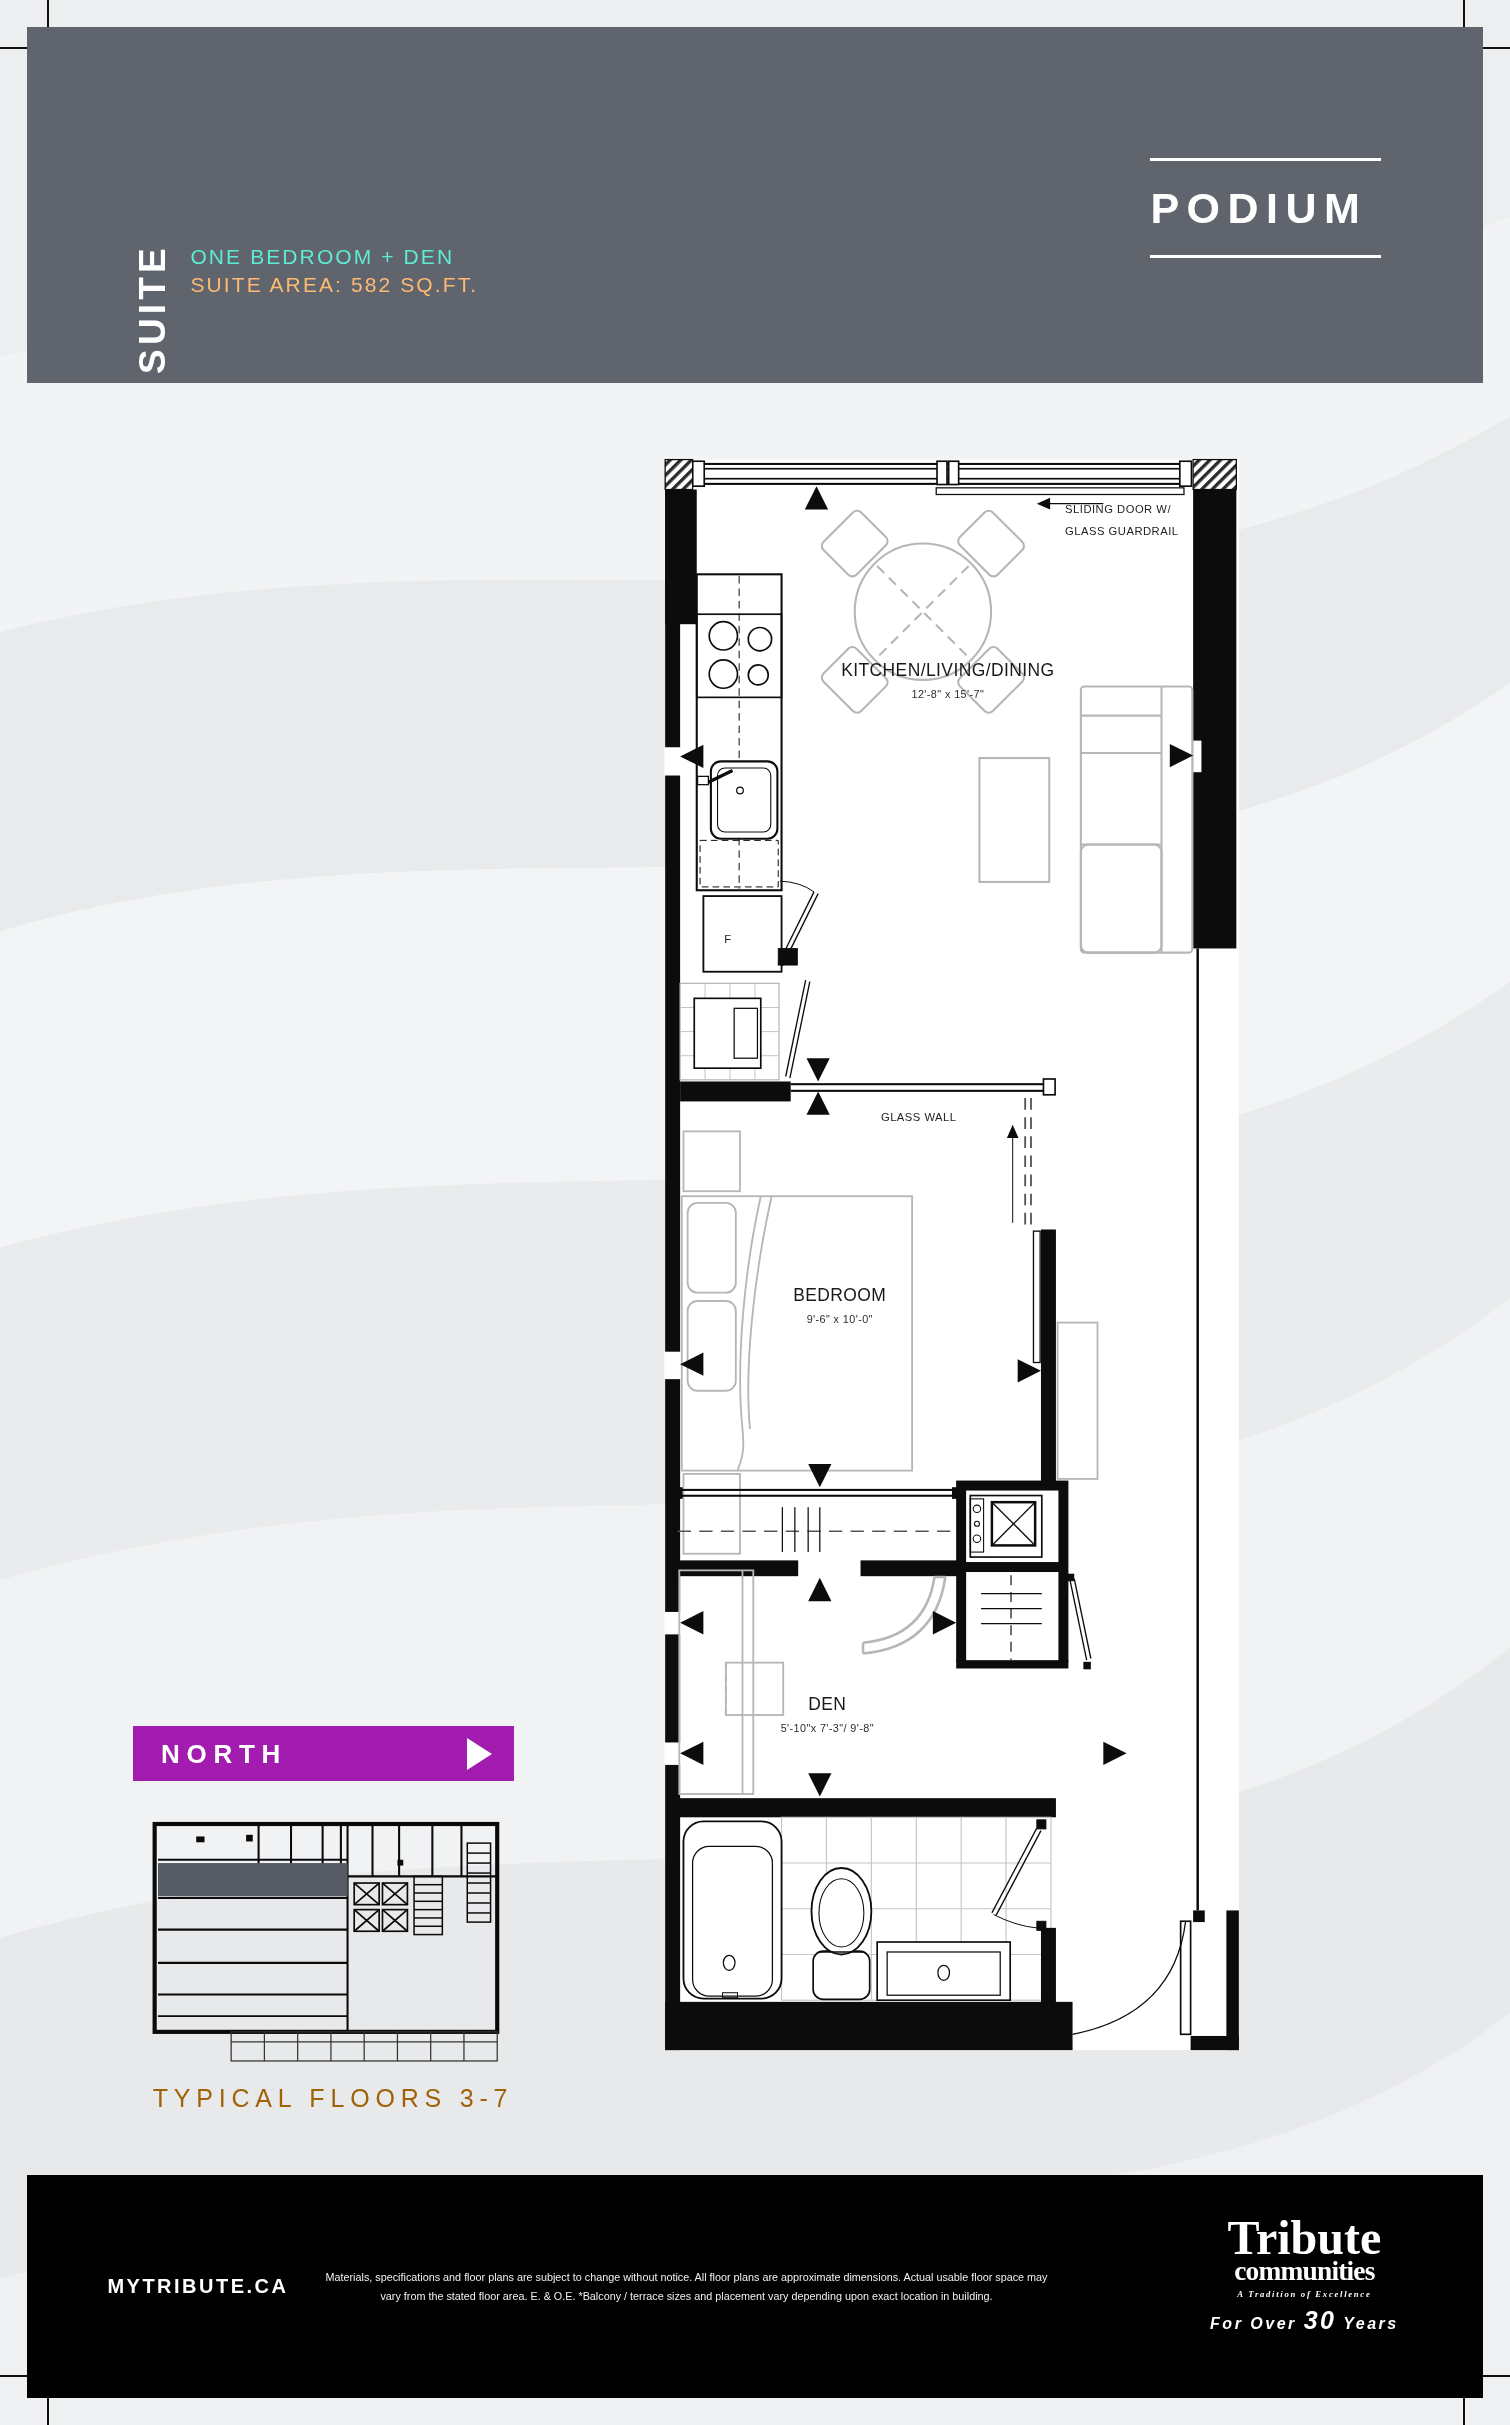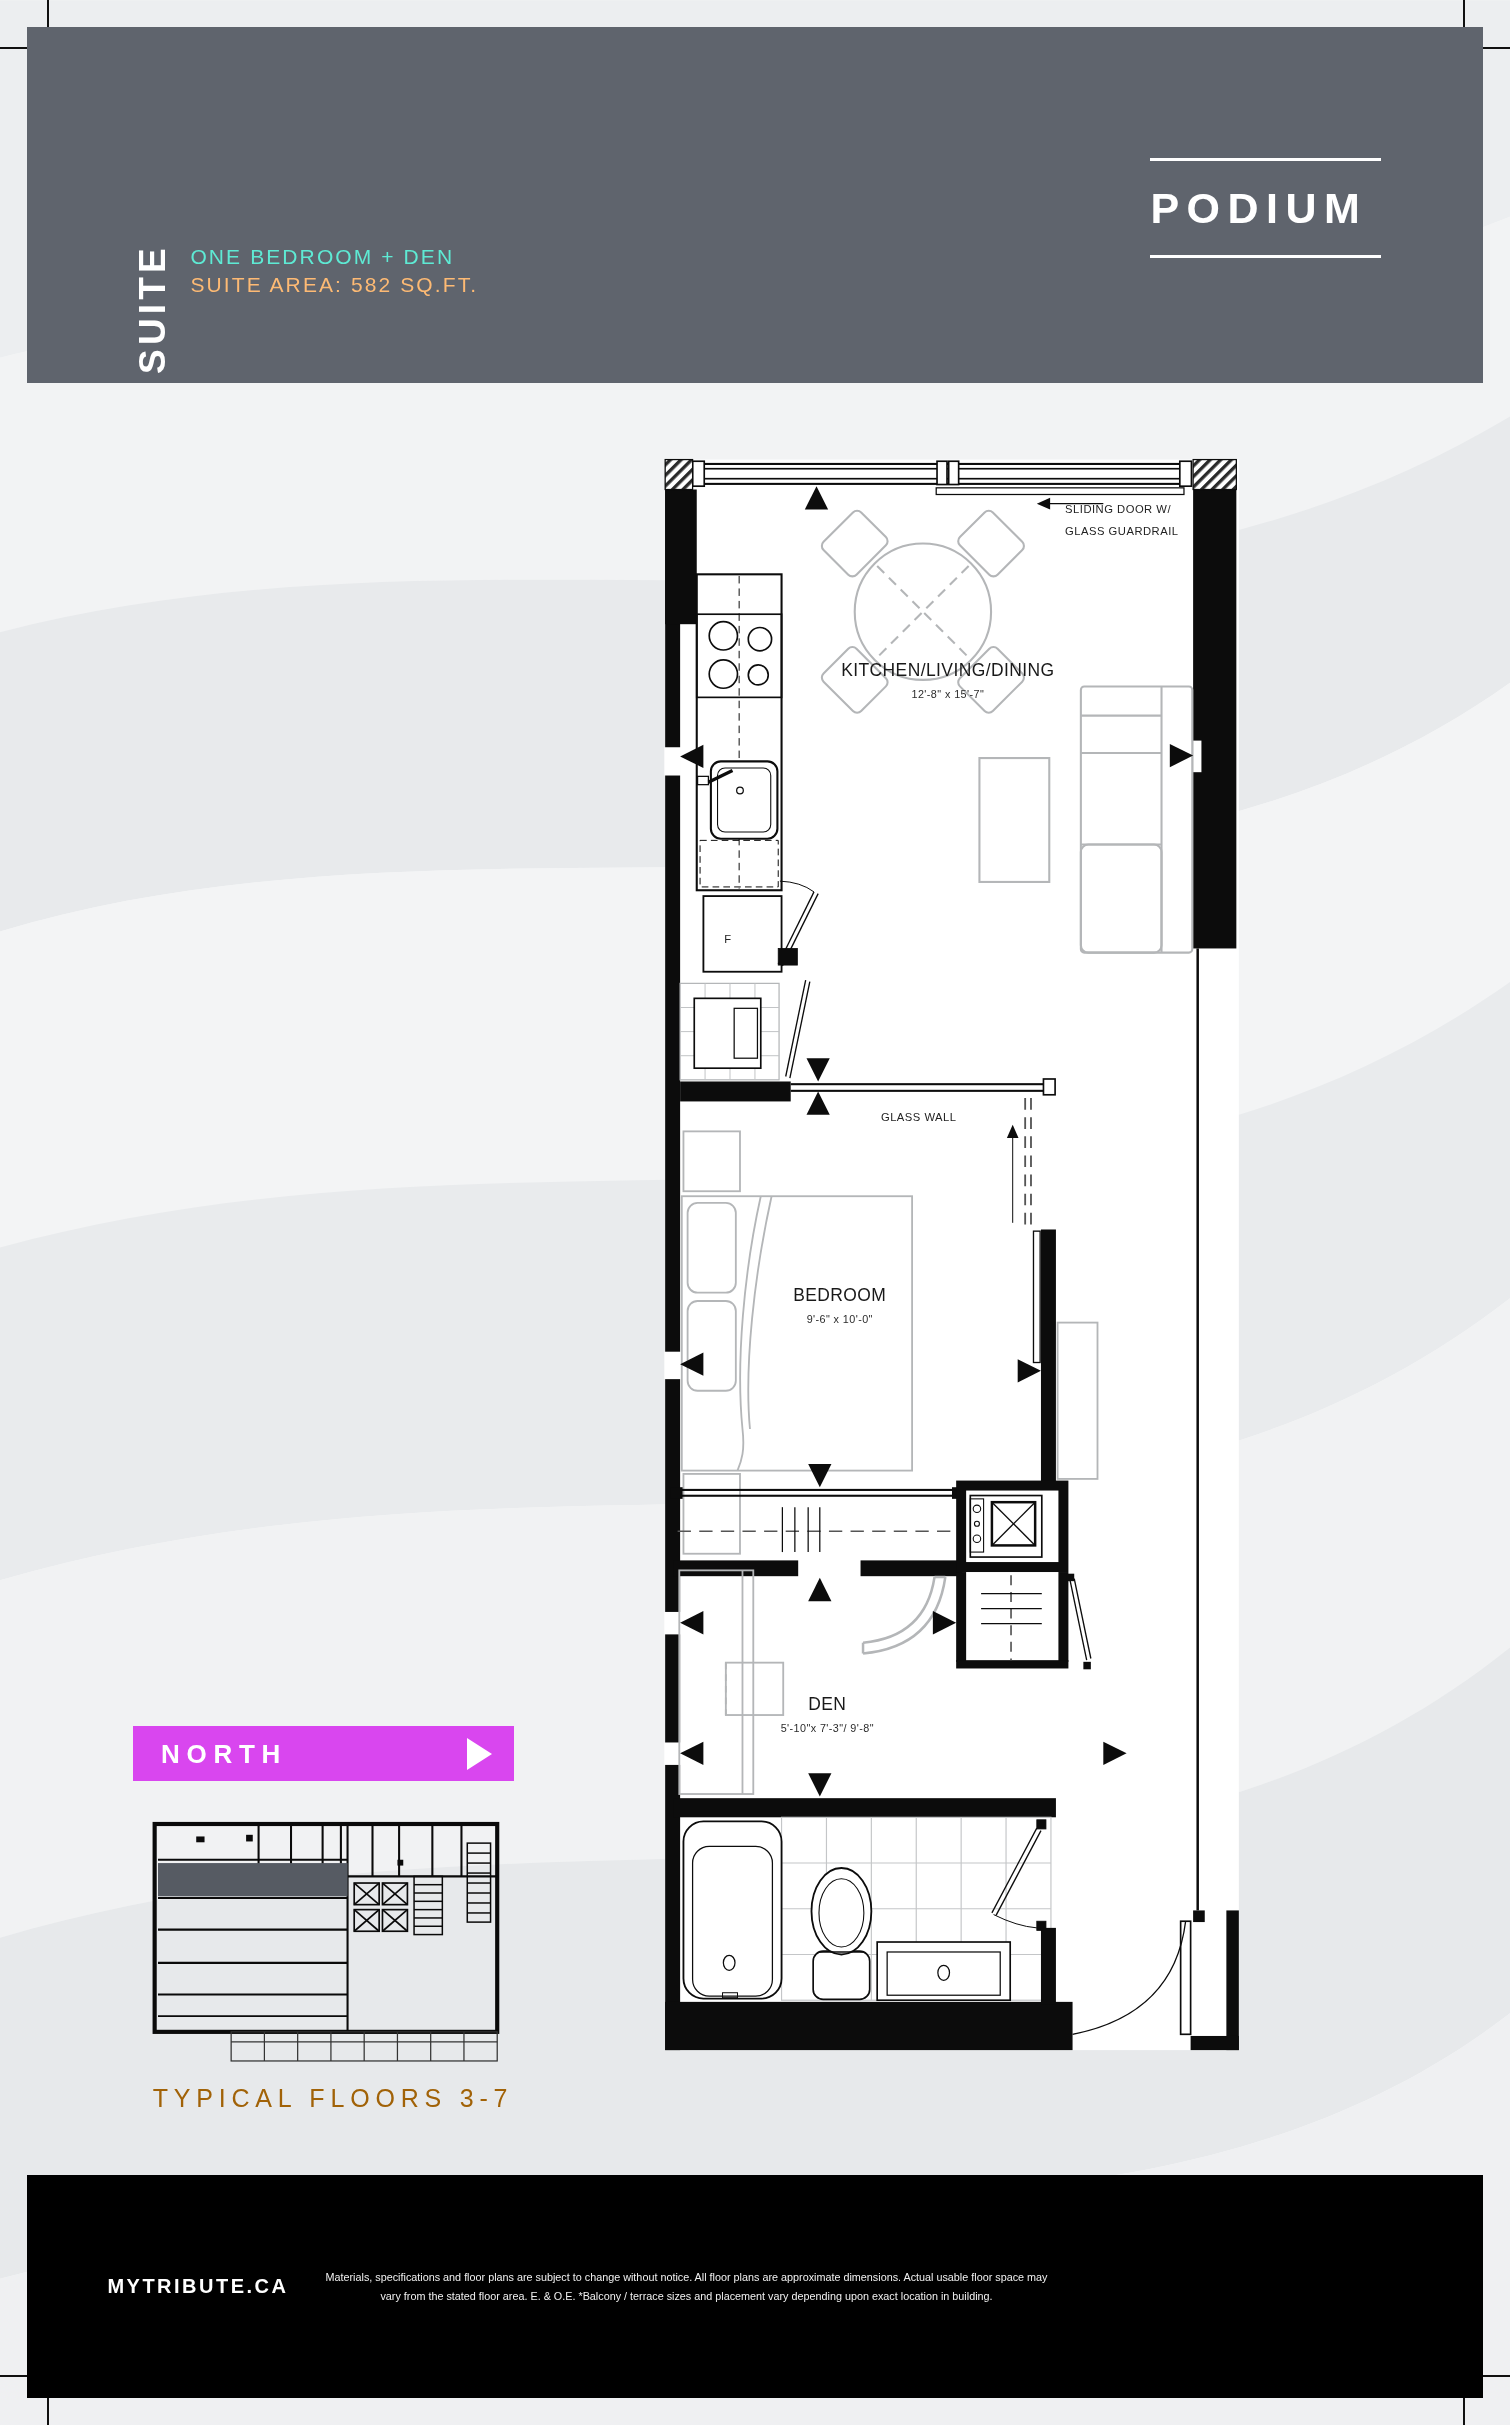--- a/index.html
+++ b/index.html
@@ -20,21 +20,21 @@
   #podium-block{position:absolute;left:1123px;top:131px;width:231px;}
   .podium-rule{height:3.3px;background:#fff;border:none;margin:0;}
   #podium-label{display:block;font-size:43px;font-weight:700;letter-spacing:7.5px;padding:23px 0 21.6px 0;}
   
   #plan-svg{position:absolute;left:661px;top:456px;}
   text{font-family:"Liberation Sans",sans-serif;fill:#191919;}
   .room-name{font-size:21px;letter-spacing:0.5px;}
   .room-dims{font-size:13px;letter-spacing:0.5px;fill:#2b2b2b;}
   .anno{font-size:13.5px;letter-spacing:0.6px;fill:#222;}
   
-  #north-bar{position:absolute;left:133px;top:1726px;width:381px;height:55px;background:#d946ef;}
+  #north-bar{position:absolute;left:133px;top:1726px;width:381px;height:55px;background:#a21caf;}
   #north-label{position:absolute;left:28px;top:12.5px;font-size:26px;font-weight:700;letter-spacing:6.7px;color:#fff;}
   #north-arrow{position:absolute;right:21.6px;top:11.6px;width:0;height:0;
       border-left:25px solid #ffffff;border-top:16px solid transparent;border-bottom:16px solid transparent;}
   #keyplan-svg{position:absolute;left:148px;top:1793px;}
   #typical-caption{position:absolute;left:125px;top:2084px;width:416px;text-align:center;
       font-size:25px;letter-spacing:5.8px;color:#a16207;}
   
   #footer-bar{position:absolute;left:27.4px;top:2175px;width:1456px;height:223px;background:#000;color:#fff;
       display:flex;align-items:center;}
   #footer-site{margin-left:80px;font-size:20px;font-weight:700;letter-spacing:2.5px;white-space:nowrap;}
@@ -451,16 +451,26 @@
   </svg>
 
   <div id="typical-caption">TYPICAL FLOORS 3-7</div>
 
   <div id="footer-bar">
     <div id="footer-site">MYTRIBUTE.CA</div>
     <div id="footer-disclaimer">
       <div>Materials, specifications and floor plans are subject to change without notice. All floor plans are approximate dimensions. Actual usable floor space may</div>
       <div>vary from the stated floor area.  E. &amp; O.E.  *Balcony / terrace sizes and placement vary depending upon exact location in building.</div>
     </div>
+    <div id="footer-logo">
+      <div id="logo-brand">Tribute</div>
+      <div id="logo-sub">communities</div>
+      <div id="logo-tagline">A Tradition of Excellence</div>
+      <div id="logo-years">
+        <span>For Over</span>
+        <span class="big">30</span>
+        <span>Years</span>
+      </div>
+    </div>
   </div>
 
 </div>
 
 
 </body></html>

